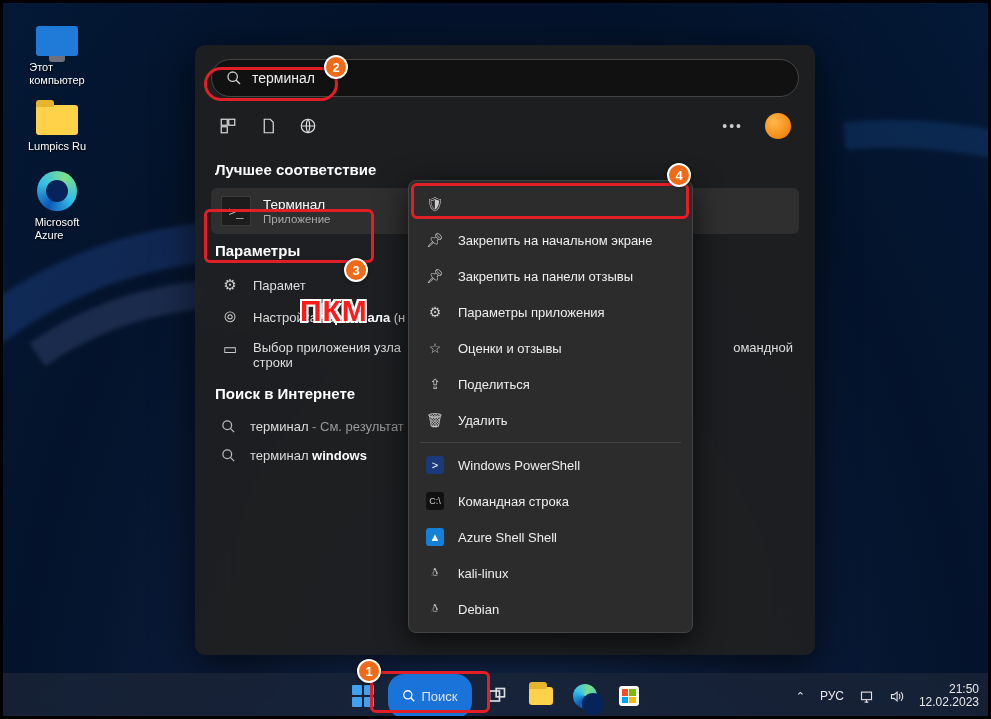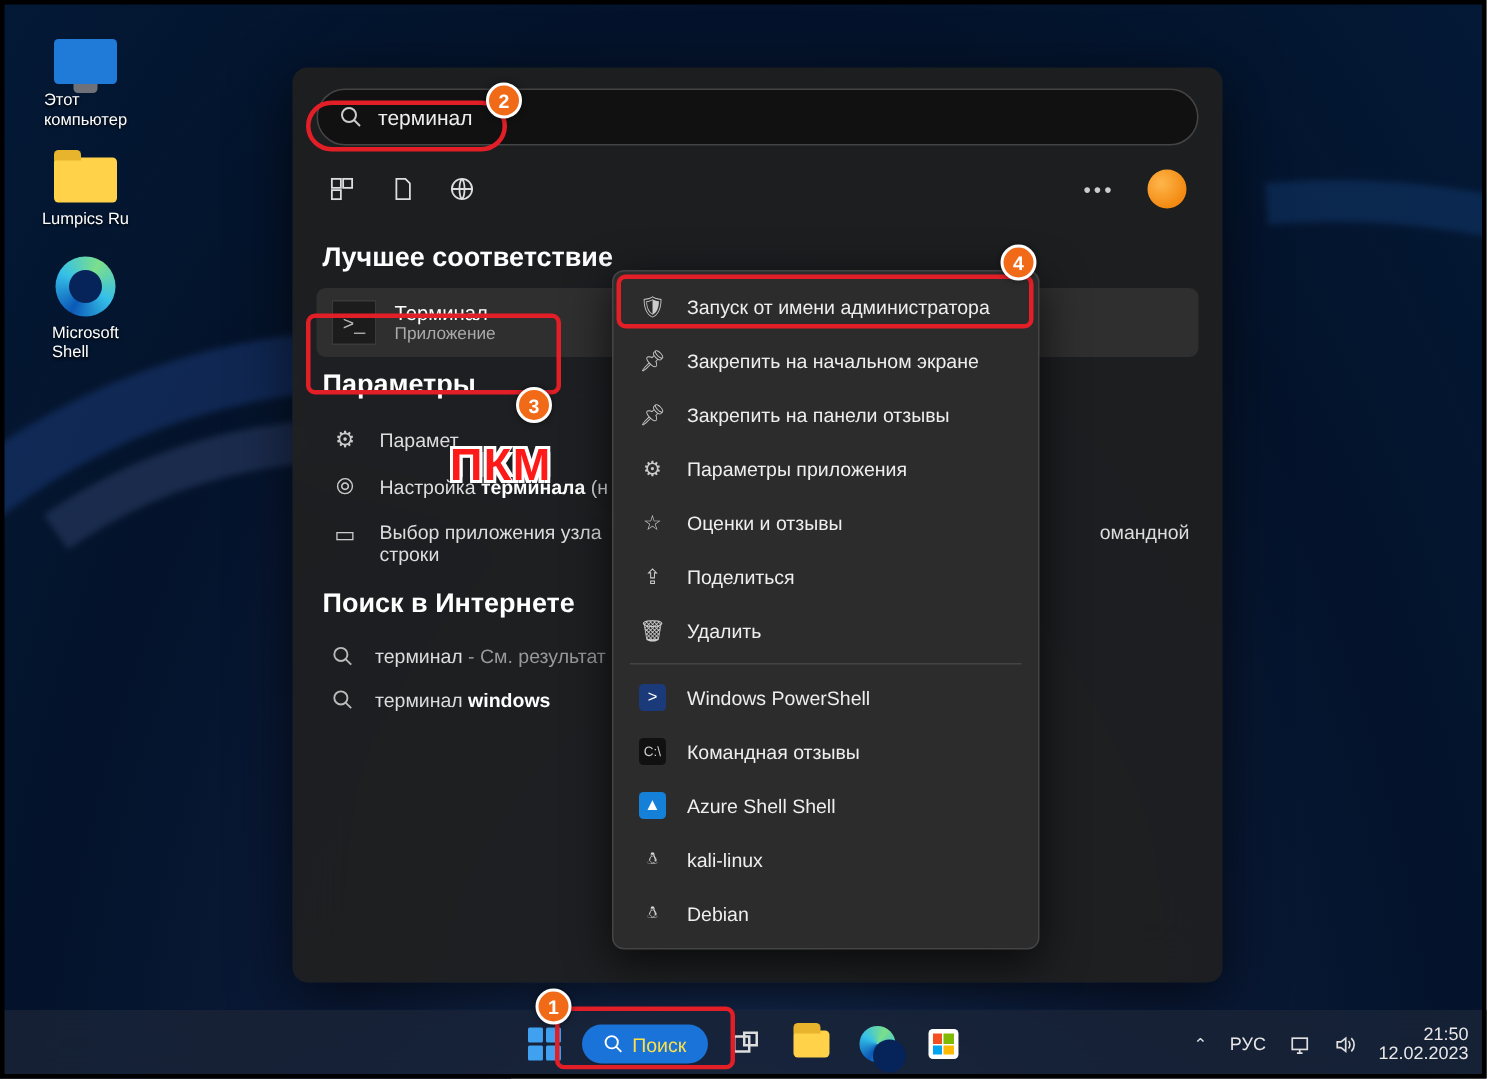--- a/index.html
+++ b/index.html
@@ -37,21 +37,21 @@
     width:588px; height:38px; background:#111; border:1px solid #444; border-radius:19px;
     display:flex; align-items:center; padding:0 14px; gap:10px; margin-bottom:12px;
   }
   .search-box svg { width:16px; height:16px; }
   .search-text { color:#eee; font-size:14px; }
   .filter-row { display:flex; align-items:center; gap:22px; padding:4px 8px 14px; }
   .filter-row svg { width:18px; height:18px; stroke:#ddd; }
   .filter-row .sp { flex:1; }
   .dots { letter-spacing:2px; color:#ccc; font-size:14px; cursor:pointer; }
   .avatar { width:26px; height:26px; border-radius:50%; background:radial-gradient(circle at 35% 35%,#ffb64b,#f28a12 70%); }
-  .section-h { color:#fff; font-size:18px; font-weight:600; padding:8px 4px 10px; }
+  .section-h { color:#fff; font-size:15px; font-weight:600; padding:8px 4px 10px; }
   .result {
     display:flex; align-items:center; gap:12px; padding:8px 10px; border-radius:6px; cursor:pointer;
   }
   .result.sel { background:#2f2f2f; }
   .term-ic { width:30px; height:30px; background:#1c1c1c; display:flex; align-items:center; justify-content:center; border:1px solid #3a3a3a; }
   .term-ic span { color:#bbb; font-size:13px; }
   .res-txt .ttl { color:#fff; font-size:13.5px; line-height:16px; }
   .res-txt .sub { color:#aaa; font-size:11.5px; }
   .thin-ic { width:18px; color:#ccc; font-size:15px; text-align:center; }
   .res2 { display:flex; align-items:center; gap:14px; padding:7px 10px; color:#ddd; font-size:13px; cursor:pointer; }
@@ -75,22 +75,22 @@
   .taskbar {
     position:absolute; left:0; bottom:0; width:991px; height:46px;
     background:rgba(25,35,55,.85); display:flex; align-items:center;
     padding:0 12px; backdrop-filter:blur(20px);
   }
   .tb-center { position:absolute; left:50%; transform:translateX(-50%); display:flex; align-items:center; gap:6px; }
   .tb-btn { width:38px; height:38px; display:flex; align-items:center; justify-content:center; border-radius:4px; cursor:pointer; }
   .start-grid { width:22px; height:22px; display:grid; grid-template:1fr 1fr/1fr 1fr; gap:2px; }
   .start-grid div { background:#3fa1f0; border-radius:1px; }
   .pill {
-    height:26px; border-radius:16px; background:#1a73d8;
-    display:flex; align-items:center; gap:6px; padding:0 14px; color:#fde047; font-size:13px; cursor:pointer;
+    height:44px; border-radius:16px; background:#1a73d8;
+    display:flex; align-items:center; gap:6px; padding:0 14px; color:#e5e5e5; font-size:13px; cursor:pointer;
   }
   .tray { margin-left:auto; display:flex; align-items:center; gap:15px; color:#e8e8e8; font-size:12px; }
   .tray svg { width:15px; height:15px; stroke:#e0e0e0; fill:none; }
   .clock { text-align:right; line-height:13px; }
 
   
   .ring { position:absolute; border:3px solid #e21f26; border-radius:6px; pointer-events:none; }
   .badge { position:absolute; width:24px; height:24px; border-radius:50%; background:#f06a17; border:2px solid #fff; color:#fff; font-weight:700; font-size:13px; display:flex; align-items:center; justify-content:center; pointer-events:none; box-shadow:0 0 4px rgba(0,0,0,.5);}
   .pkm { position:absolute; color:#ff1a1a; font-weight:900; font-size:30px; letter-spacing:1px; text-shadow:-2px -2px 0 #fff,2px -2px 0 #fff,-2px 2px 0 #fff,2px 2px 0 #fff; pointer-events:none; font-family:Arial,sans-serif;}
   .frame { position:absolute; inset:0; border:3px solid #000; pointer-events:none; }
@@ -109,21 +109,21 @@
       <span class="lbl" style="white-space:pre-line">Этот
 компьютер</span>
     </div>
     <div class="di">
       <div class="fold"></div>
       <span class="lbl">Lumpics Ru</span>
     </div>
     <div class="di">
       <div class="edge-ic"></div>
       <span class="lbl" style="white-space:pre-line">Microsoft
-Shell</span>
+Azure</span>
     </div>
   </div>
 
   <div class="panel">
     <div class="search-box">
       <svg viewBox="0 0 24 24" fill="none" stroke="#ccc" stroke-width="2">
           <circle cx="10" cy="10" r="7"></circle>
           <line x1="15" y1="15" x2="21" y2="21"></line>
         </svg>
       <span class="search-text">терминал</span>
@@ -184,21 +184,20 @@
           <circle cx="10" cy="10" r="7"></circle>
           <line x1="15" y1="15" x2="21" y2="21"></line>
         </svg>
       <span><span>терминал </span><b>windows</b></span>
     </div>
   </div>
 
   <div class="ctx">
     <div class="ctx-item">
         <span class="ci">🛡︎</span>
-        <span>Запуск от имени администратора</span>
       </div>
     <div class="ctx-item">
         <span class="ci">📌︎</span>
         <span>Закрепить на начальном экране</span>
       </div>
     <div class="ctx-item">
         <span class="ci">📌︎</span>
         <span>Закрепить на панели отзывы</span>
       </div>
     <div class="ctx-item">
@@ -217,21 +216,21 @@
         <span class="ci">🗑︎</span>
         <span>Удалить</span>
       </div>
     <div class="ctx-sep"></div>
     <div class="ctx-item">
         <span class="app-ic" style="background:#1b3a7a;color:#fff">&gt;</span>
         <span>Windows PowerShell</span>
       </div>
     <div class="ctx-item">
         <span class="app-ic" style="background:#111;color:#ccc;font-size:9px">C:\</span>
-        <span>Командная отзывы</span>
+        <span>Командная строка</span>
       </div>
     <div class="ctx-item">
         <span class="app-ic" style="background:#1480d8;color:#fff">▲</span>
         <span>Azure Shell Shell</span>
       </div>
     <div class="ctx-item">
         <span class="app-ic" style="color:#ddd">🐧︎</span>
         <span>kali-linux</span>
       </div>
     <div class="ctx-item">

